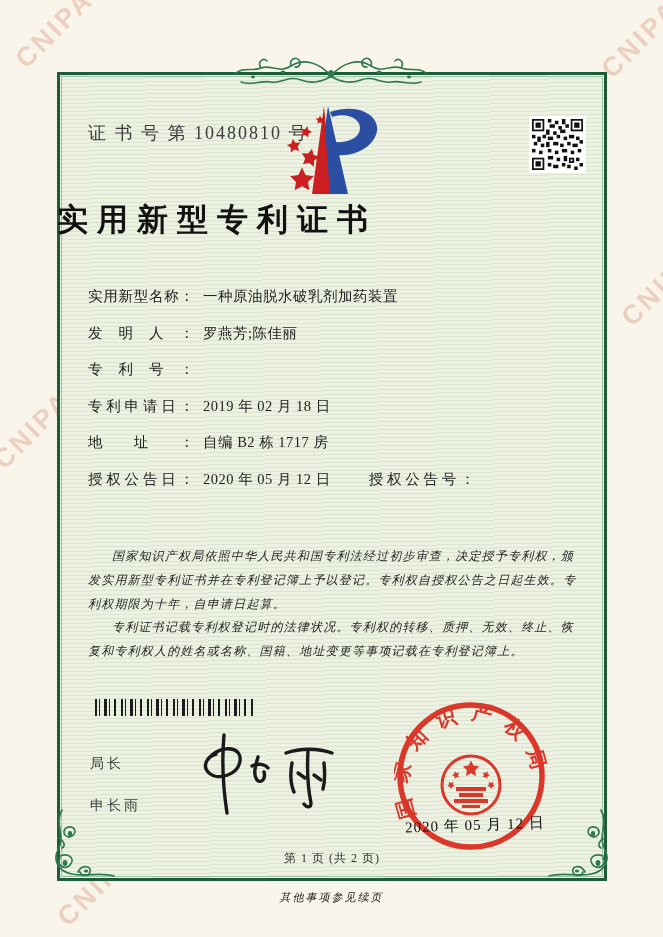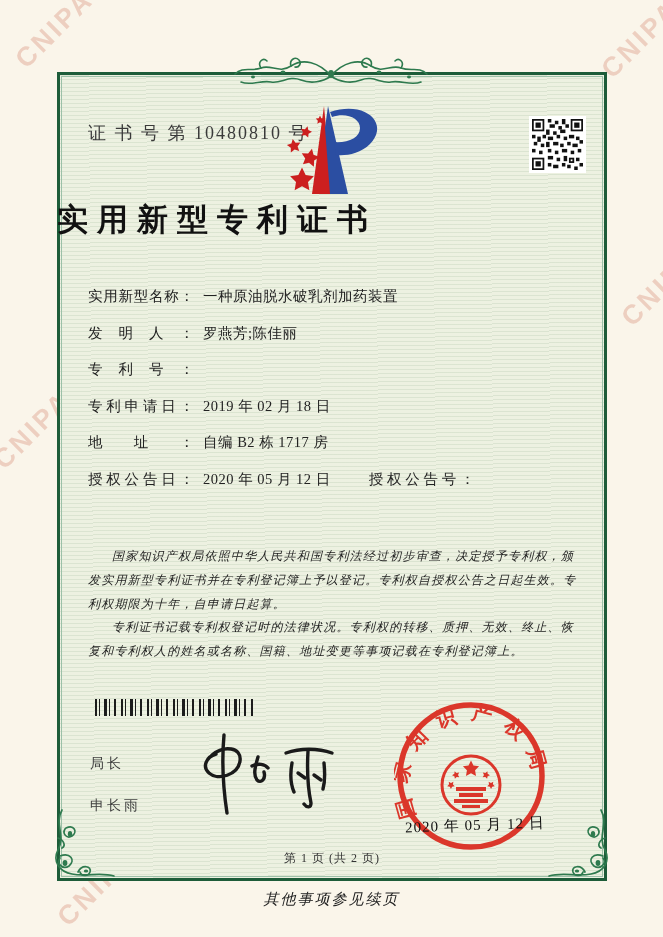--- a/index.html
+++ b/index.html
@@ -62,21 +62,21 @@
   .signature { position:absolute; left:192px; top:731px; z-index:5; }
 
   .seal { position:absolute; left:394px; top:699px; z-index:4; }
   .seal-date { position:absolute; left:401px; top:816px; width:148px; z-index:6;
     font-size:15px; letter-spacing:1px; color:#111; transform:rotate(-2deg); text-align:center; }
 
   .page-info { position:absolute; left:57px; top:850px; width:550px; z-index:4;
     text-align:center; font-size:12px; letter-spacing:1px; color:#333; }
 
   .cont-note { position:absolute; left:0; top:890px; width:663px; z-index:2;
-    text-align:center; font-size:15px; letter-spacing:2px; font-style:italic; color:#222; }
+    text-align:center; font-size:11px; letter-spacing:2px; font-style:italic; color:#222; }
 </style>
 </head>
 <body>
 
 <div class="cert">
 
   <span class="wm" style="left:6px; top:14px;">CNIPA</span>
   <span class="wm" style="left:592px; top:24px;">CNIPA</span>
   <span class="wm" style="left:-16px; top:415px;">CNIPA</span>
   <span class="wm" style="left:612px; top:272px;">CNIPA</span>

